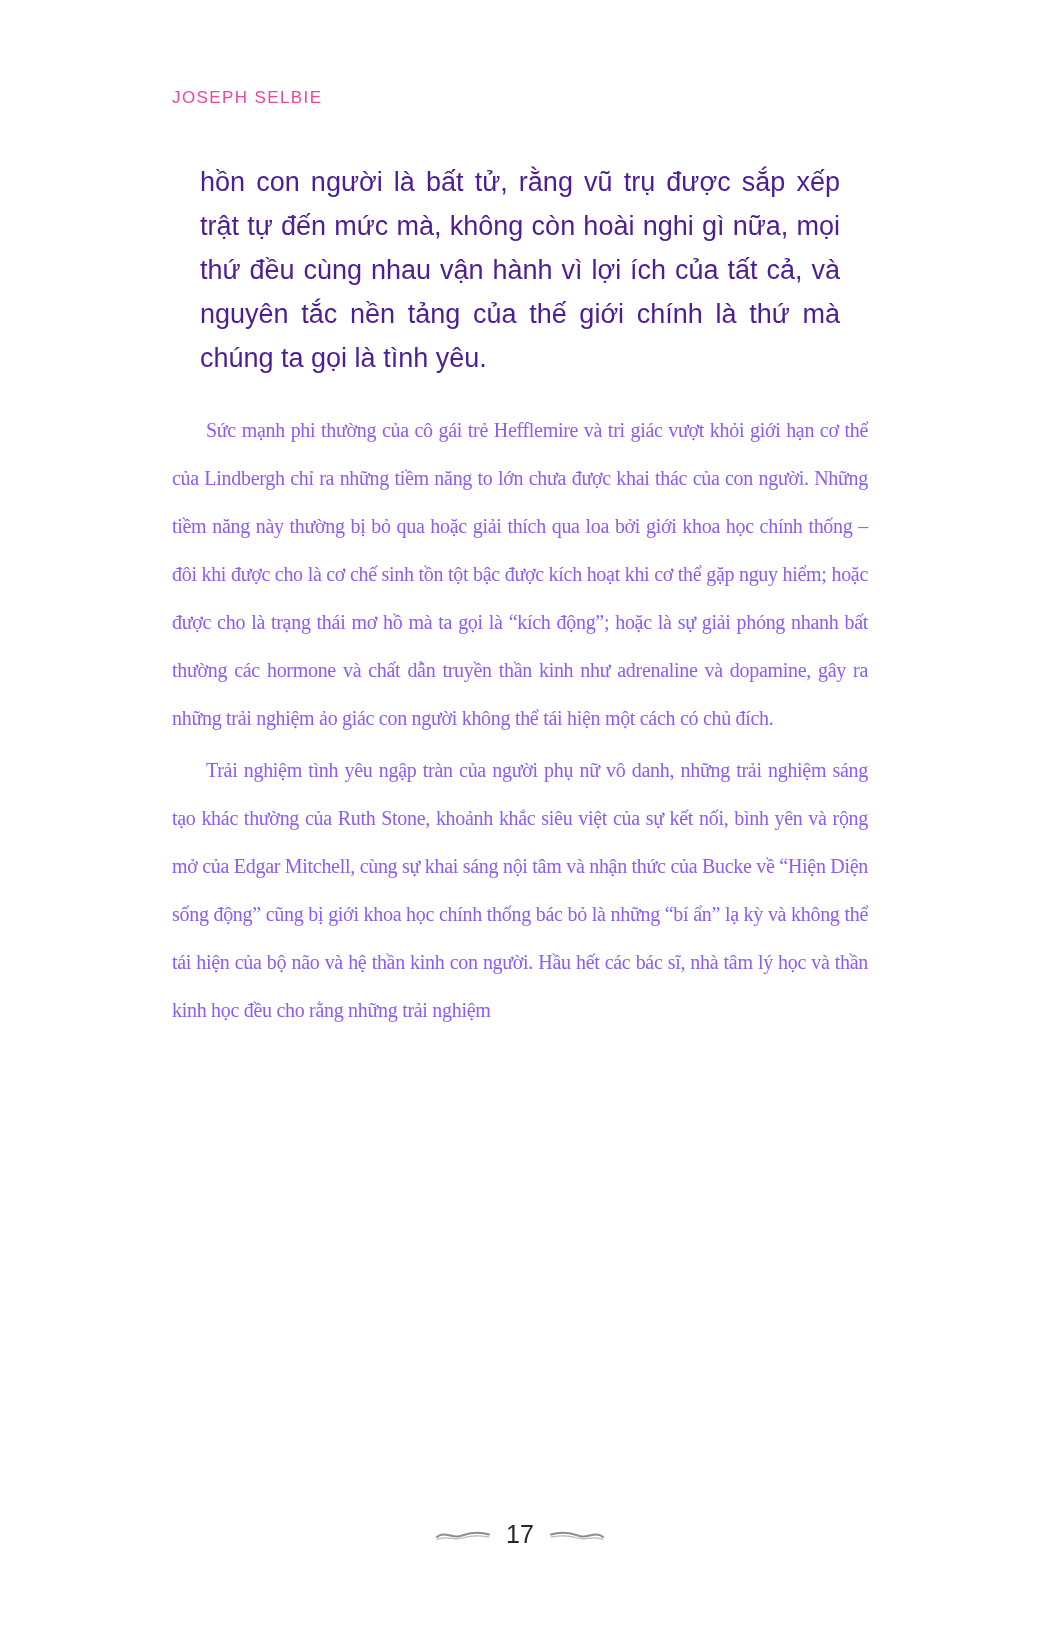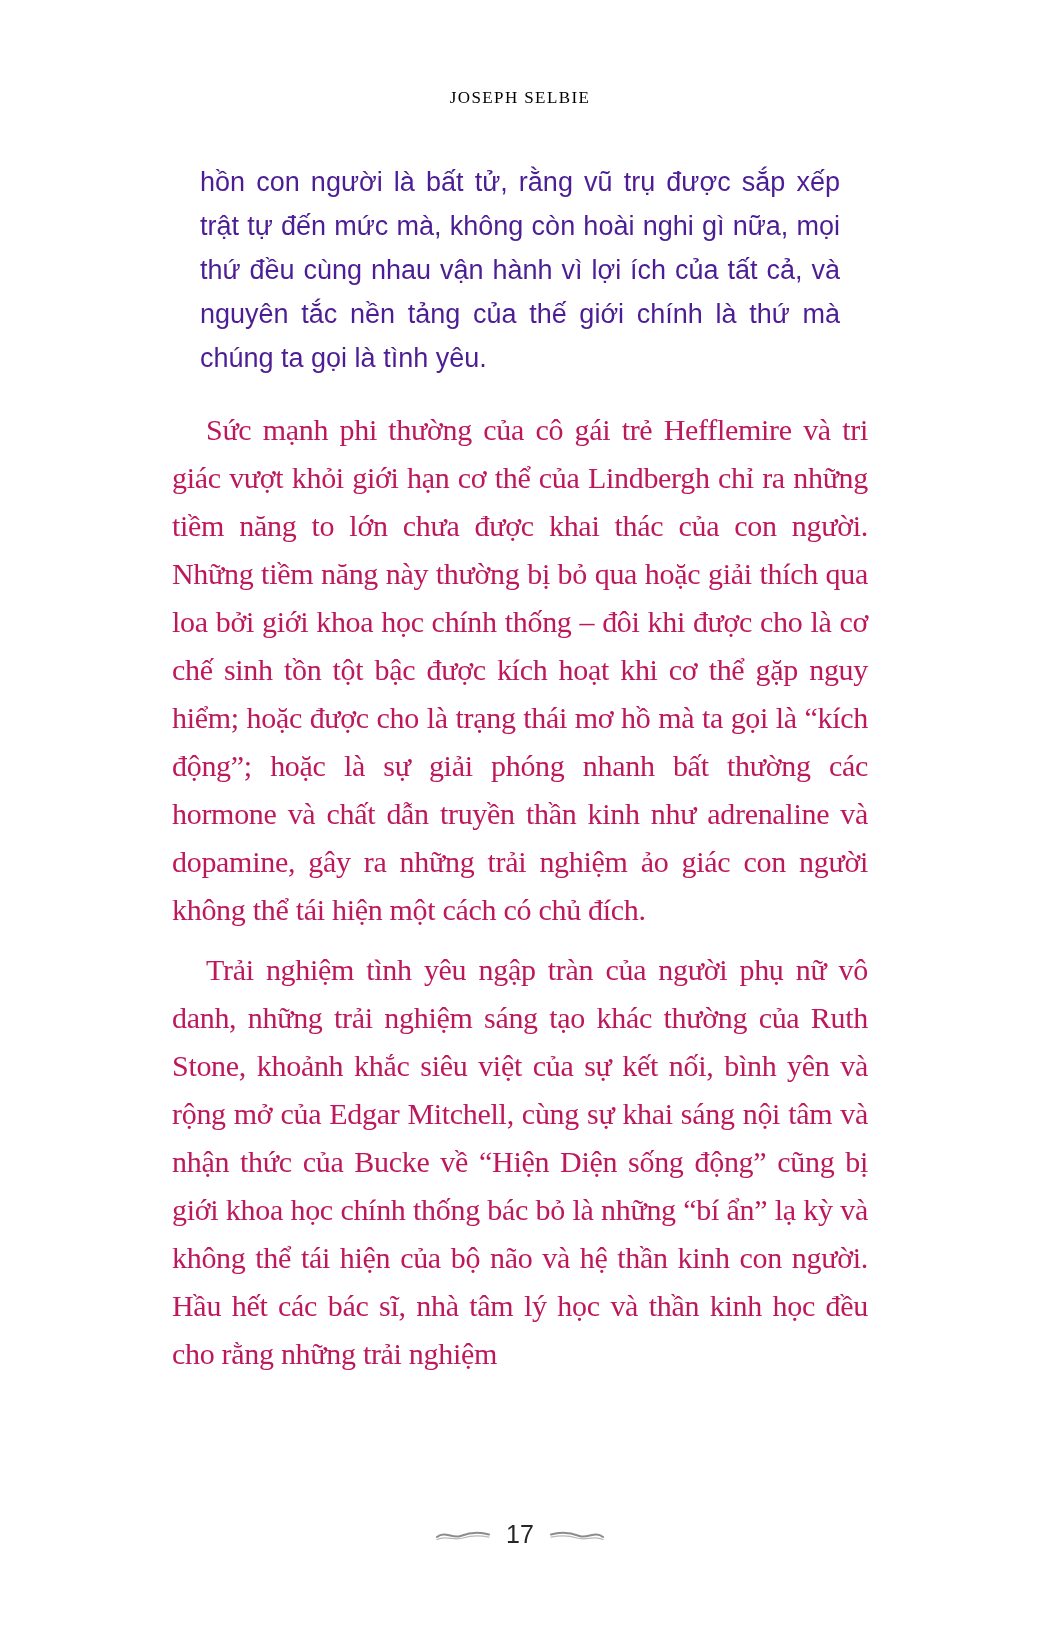--- a/index.html
+++ b/index.html
@@ -11,26 +11,25 @@
     position: relative;
     width: 1040px;
     height: 1646px;
     background: #ffffff;
     box-sizing: border-box;
     padding: 88px 172px 0 172px;
     overflow: hidden;
     color: #1a1a1a;
   }
   .running-header {
-    text-align: center;
-    font-family: Liberation Serif, serif;
+    font-family: Liberation Sans, sans-serif;
     font-size: 17px;
     font-weight: 400;
     letter-spacing: 1.4px;
-    color: #000000;
+    color: #ec4899;
   }
   .quote-block {
     margin: 52px 28px 0 28px;
     font-family: "Liberation Sans", sans-serif;
     font-weight: 300;
     color: #4c1d95;
   }
   .quote-text {
     margin: 0;
     font-size: 27px;
@@ -41,33 +40,33 @@
   .quote-attribution {
     margin: 0;
     font-size: 27px;
     line-height: 44px;
     text-align: right;
     font-style: italic;
   }
   .body-copy {
     margin-top: 26px;
     font-family: "Liberation Serif", serif;
-    font-size: 30px;
+    font-size: 20px;
     line-height: 48px;
     letter-spacing: -0.3px;
-    color: #be185d;
+    color: #8b5cf6;
     text-align: justify;
     text-align-last: left;
   }
   .para {
     margin: 0;
     text-indent: 34px;
   }
   .para + .para {
-    margin-top: 12px;
+    margin-top: 4px;
   }
   .page-footer {
     position: absolute;
     left: 0;
     right: 0;
     top: 1522px;
     display: flex;
     align-items: center;
     justify-content: center;
     gap: 16px;

